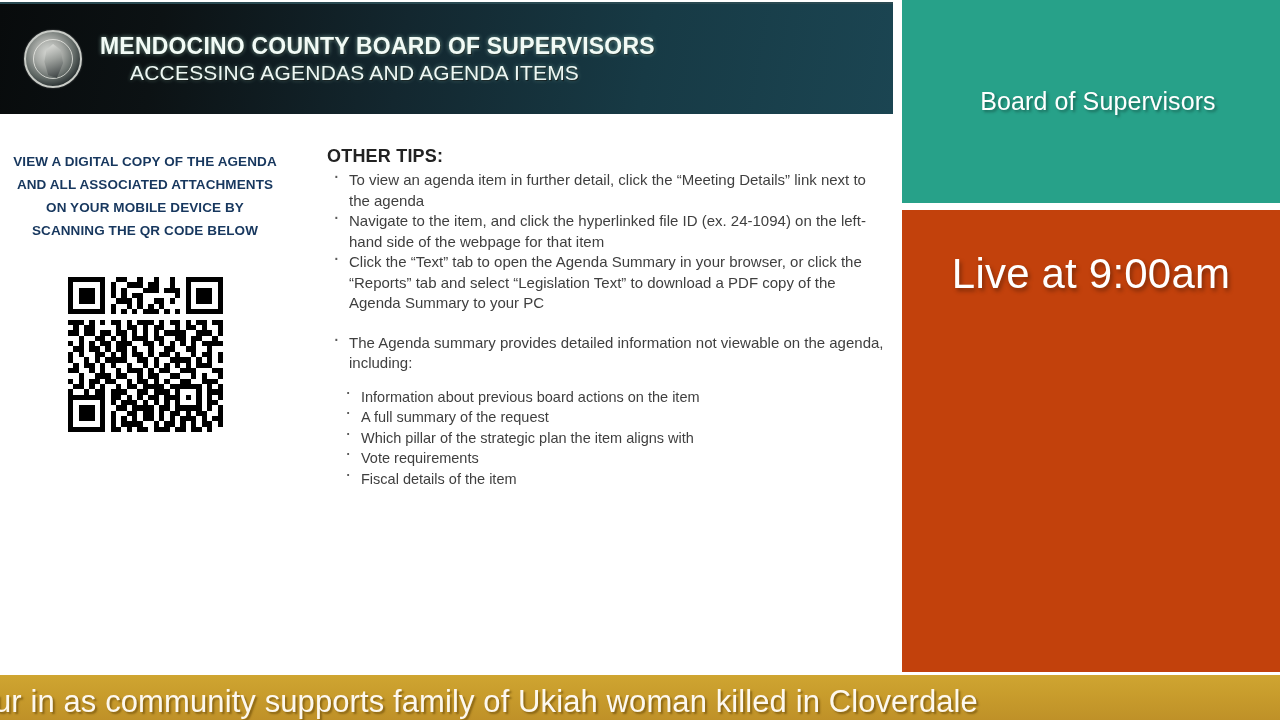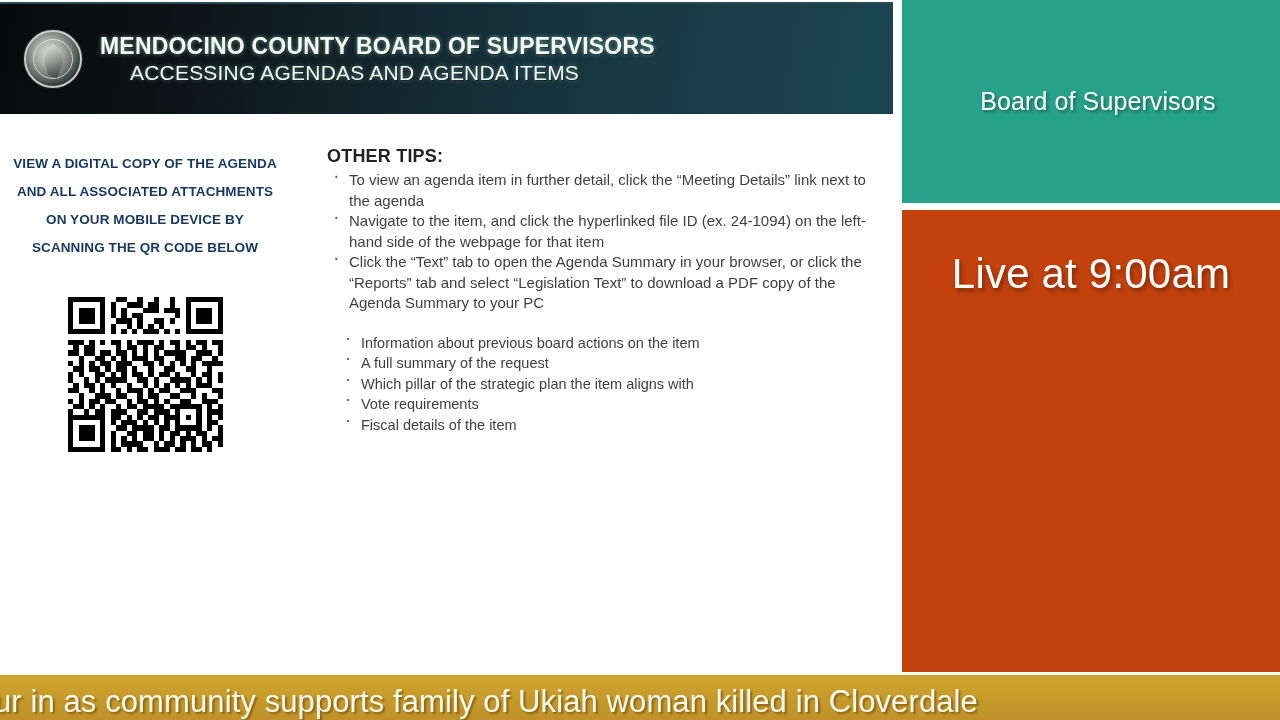--- a/index.html
+++ b/index.html
@@ -50,41 +50,41 @@
     text-shadow:0 0 4px rgba(190,250,230,.45), 1px 1px 1px rgba(0,0,0,.75);
     margin-left:30px;
   }
 
   
   #left-col {
     position:absolute; left:0px; top:150px; width:290px;
   }
   #qr-heading {
     text-align:center; color:#17375e; font-weight:bold; font-size:13.5px;
-    line-height:28px; letter-spacing:.1px; padding:0 8px;
+    line-height:23px; letter-spacing:.1px; padding:0 8px;
   }
   #qr-wrap { margin-top:35px; display:flex; justify-content:center; }
   #qr { width:155px; height:155px; background:#ffffff; }
 
   
   #tips { position:absolute; left:327px; top:146px; width:562px; color:#3a3a3a; }
   #tips-title {
     font-size:18px; font-weight:bold; color:#222; margin-bottom:3px; letter-spacing:.2px;
   }
   ul.lvl1 { list-style:none; }
   ul.lvl1 > li {
     position:relative; padding-left:22px; font-size:15px; line-height:20.5px;
     color:#3f3f3f; margin-bottom:0px;
   }
   ul.lvl1 > li::before {
     content:"\00B7"; position:absolute; left:6px; top:-5px;
     font-size:20px; color:#5a5a5a; line-height:20px;
   }
   .gap { height:19px; }
-  ul.lvl2 { list-style:none; margin-top:0; }
+  ul.lvl2 { list-style:none; margin-top:13px; }
   ul.lvl2 > li {
     position:relative; padding-left:34px; font-size:14.5px; line-height:20.5px; color:#3f3f3f;
   }
   ul.lvl2 > li::before {
     content:"\00B7"; position:absolute; left:18px; top:-5px;
     font-size:19px; color:#5a5a5a; line-height:20px;
   }
 
   
   #panel-top {
@@ -415,20 +415,23 @@
       <div id="tips-title">OTHER TIPS:</div>
 
       <ul class="lvl1">
         <li>To view an agenda item in further detail, click the “Meeting Details” link next to the agenda</li>
         <li>Navigate to the item, and click the hyperlinked file ID (ex. 24-1094) on the left-hand side of the webpage for that item</li>
         <li>Click the “Text” tab to open the Agenda Summary in your browser, or click the “Reports” tab and select “Legislation Text” to download a PDF copy of the Agenda Summary to your PC</li>
       </ul>
 
       <div class="gap"></div>
 
+      <ul class="lvl1">
+        <li>The Agenda summary provides detailed information not viewable on the agenda, including:</li>
+      </ul>
 
       <ul class="lvl2">
         <li>Information about previous board actions on the item</li>
         <li>A full summary of the request</li>
         <li>Which pillar of the strategic plan the item aligns with</li>
         <li>Vote requirements</li>
         <li>Fiscal details of the item</li>
       </ul>
     </div>
   </div>

